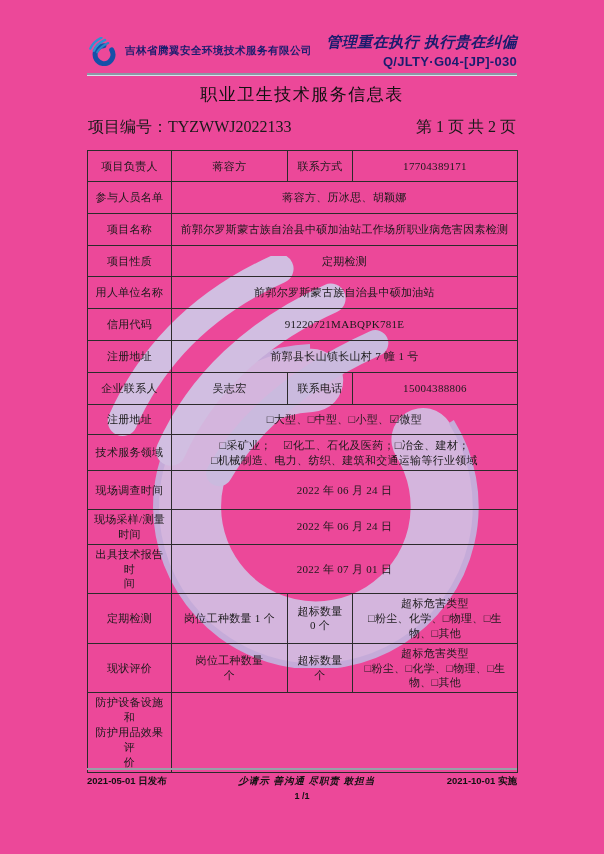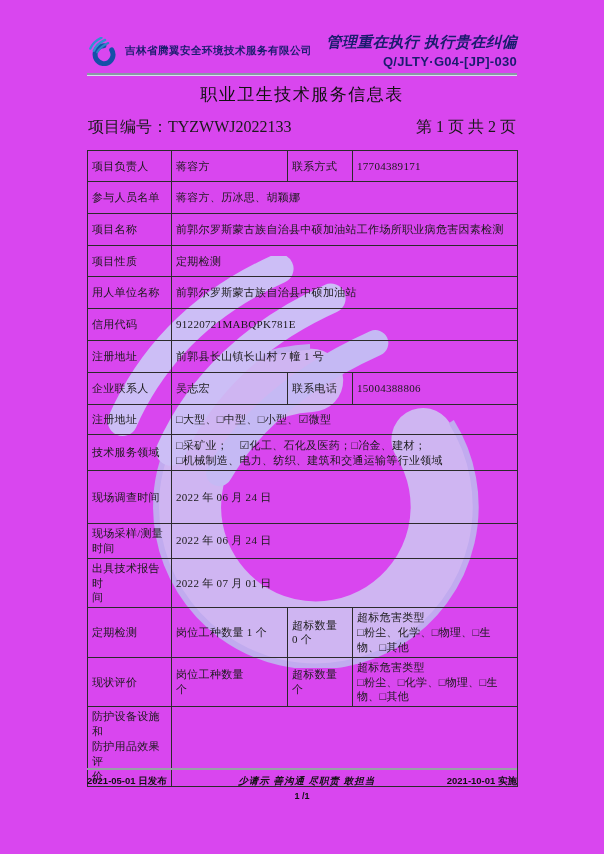--- a/index.html
+++ b/index.html
@@ -1,18 +1,18 @@
 <!DOCTYPE html>
 <html><head>
 <meta charset="utf-8">
 <style>
   * { margin:0; padding:0; box-sizing:border-box; }
   body { background:#ffffff; }
   .page {
-    position:relative; width:604px; height:854px; background:#d946ef;
+    position:relative; width:604px; height:854px; background:#ec4899;
     overflow:hidden; font-family:"Liberation Serif","DejaVu Serif",serif; color:#1a1a1a;
   }
   .watermark {
     position:absolute; left:78px; top:256px; width:446px; height:412px;
     z-index:0; pointer-events:none; opacity:0.75;
   }
   .content { position:relative; z-index:1; width:430px; margin:0 auto; padding-top:33px; }
   .hdr { display:flex; justify-content:space-between; align-items:center; height:36px; }
   .hdr-left { display:flex; align-items:center; gap:6px; }
   .logo-wrap { width:32px; height:29px; display:inline-block; }
@@ -27,21 +27,21 @@
   .title {
     margin-top:7px; text-align:center; font-family:"Liberation Sans","DejaVu Sans",sans-serif;
     font-weight:normal; font-size:17px; color:#111; letter-spacing:1.5px;
   }
   .meta { margin-top:11px; display:flex; justify-content:space-between; font-size:16px; padding:0 1px; }
   table.info {
     margin-top:12px; width:430px; border-collapse:collapse; table-layout:fixed;
     background:transparent; font-size:11px;
   }
   table.info td {
-    border:1px solid #2b2b2b; text-align:left; vertical-align:middle;
+    border:1px solid #2b2b2b; text-align:center; vertical-align:middle;
     padding:2px 4px; white-space:pre-line; line-height:1.35; letter-spacing:0.3px;
   }
   td.lab { }
   td.val { }
   .footer {
     position:absolute; top:768px; left:87px; width:430px; z-index:1;
     font-family:"Liberation Sans","DejaVu Sans",sans-serif; font-weight:bold; font-size:9.5px; color:#111;
   }
   .footer-rule { border-top:2px solid #98a0a8; margin-bottom:5px; }
   .footer-row { display:flex; justify-content:space-between; align-items:baseline; }
@@ -138,21 +138,21 @@
         </tr>
         <tr style="height:30px">
           <td class="lab">注册地址</td>
           <td class="val" colspan="3">□大型、□中型、□小型、☑微型</td>
         </tr>
         <tr style="height:36px">
           <td class="lab">技术服务领域</td>
           <td class="val" colspan="3">□采矿业；　☑化工、石化及医药；□冶金、建材；
 □机械制造、电力、纺织、建筑和交通运输等行业领域</td>
         </tr>
-        <tr style="height:53px">
+        <tr style="height:39px">
           <td class="lab">现场调查时间</td>
           <td class="val" colspan="3">2022 年 06 月 24 日</td>
         </tr>
         <tr style="height:32px">
           <td class="lab">现场采样/测量
 时间</td>
           <td class="val" colspan="3">2022 年 06 月 24 日</td>
         </tr>
         <tr style="height:33px">
           <td class="lab">出具技术报告时

